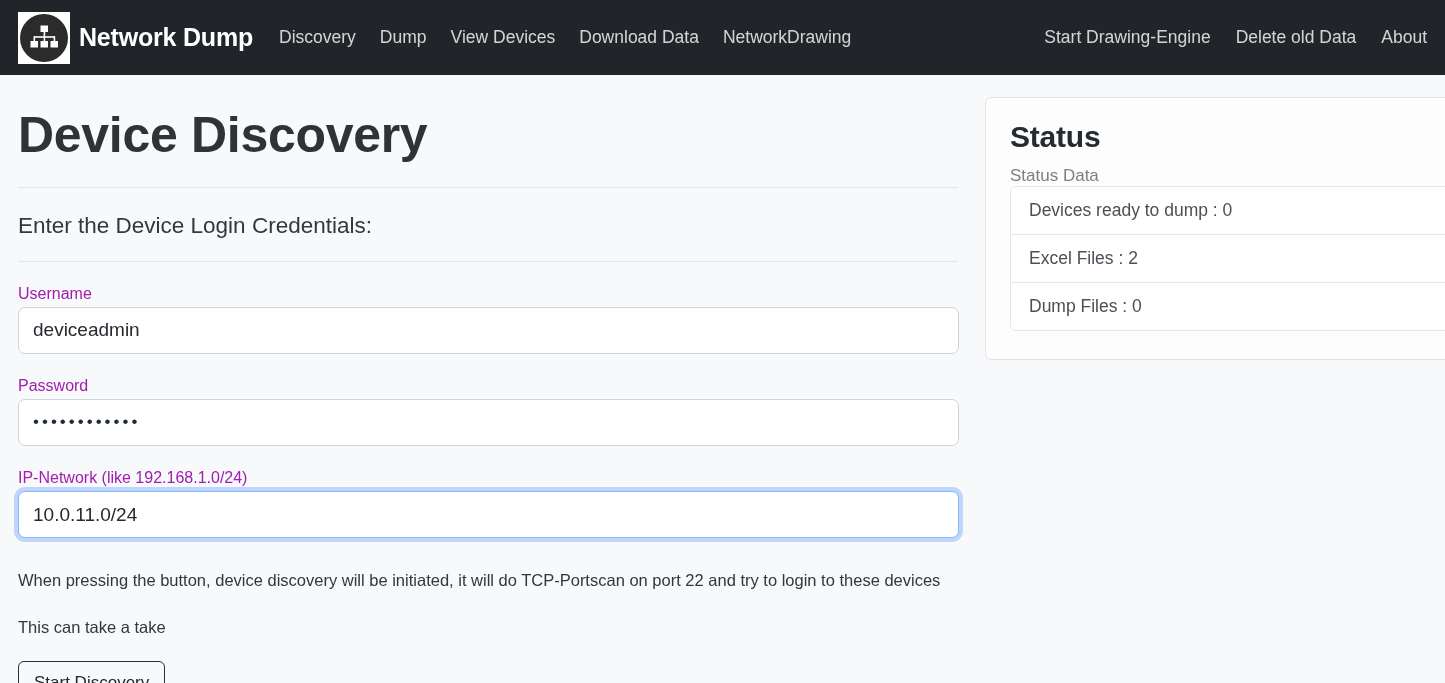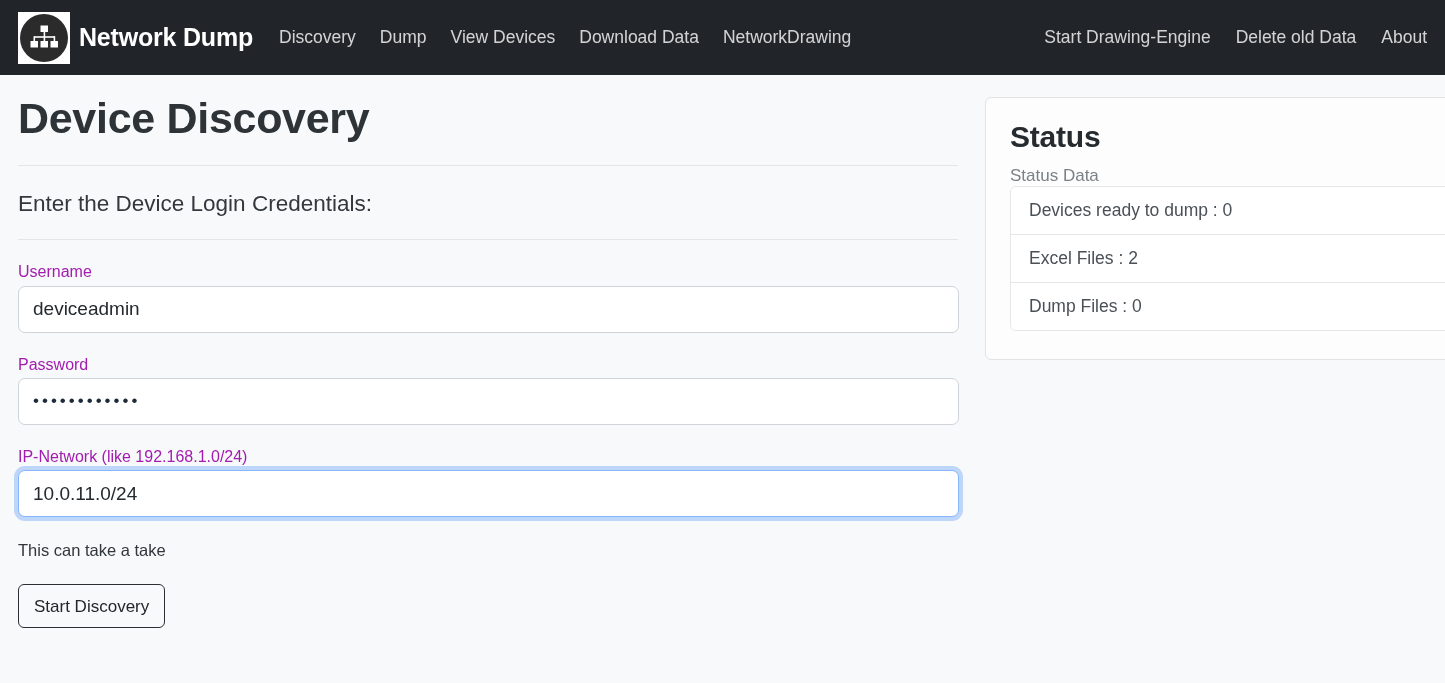--- a/index.html
+++ b/index.html
@@ -80,24 +80,24 @@
     width: 968px;
     padding: 0 10px 0 18px;
   }
   .col-side {
     width: 477px;
     padding: 22px 24px 0 17px;
   }
 
   
   h1.page-title {
-    font-size: 43px;
+    font-size: 50px;
     font-weight: 700;
     color: #2e3338;
-    margin: 19px 0 0 0;
+    margin: 32px 0 0 0;
     line-height: 1.15;
     letter-spacing: -0.3px;
   }
   hr.rule {
     border: 0;
     border-top: 1px solid #e3e5e7;
     margin: 22px 0 0 0;
     width: 940px;
   }
   .subhead {
@@ -263,20 +263,21 @@
 
     <label class="field-label">Username</label>
     <div class="form-control" placeholder="">deviceadmin</div>
 
     <label class="field-label">Password</label>
     <div class="form-control pw" placeholder="">••••••••••••</div>
 
     <label class="field-label">IP-Network (like 192.168.1.0/24)</label>
     <div class="form-control focused" placeholder="">10.0.11.0/24</div>
 
+    <p class="help-text">When pressing the button, device discovery will be initiated, it will do TCP-Portscan on port 22 and try to login to these devices</p>
     <p class="help-text2">This can take a take</p>
 
     <button class="btn-outline">Start Discovery</button>
   </div>
 
   <div class="col-side">
     <div class="card">
       <h2 class="card-title">Status</h2>
       <p class="card-subtitle">Status Data</p>
       <div class="list-group">

